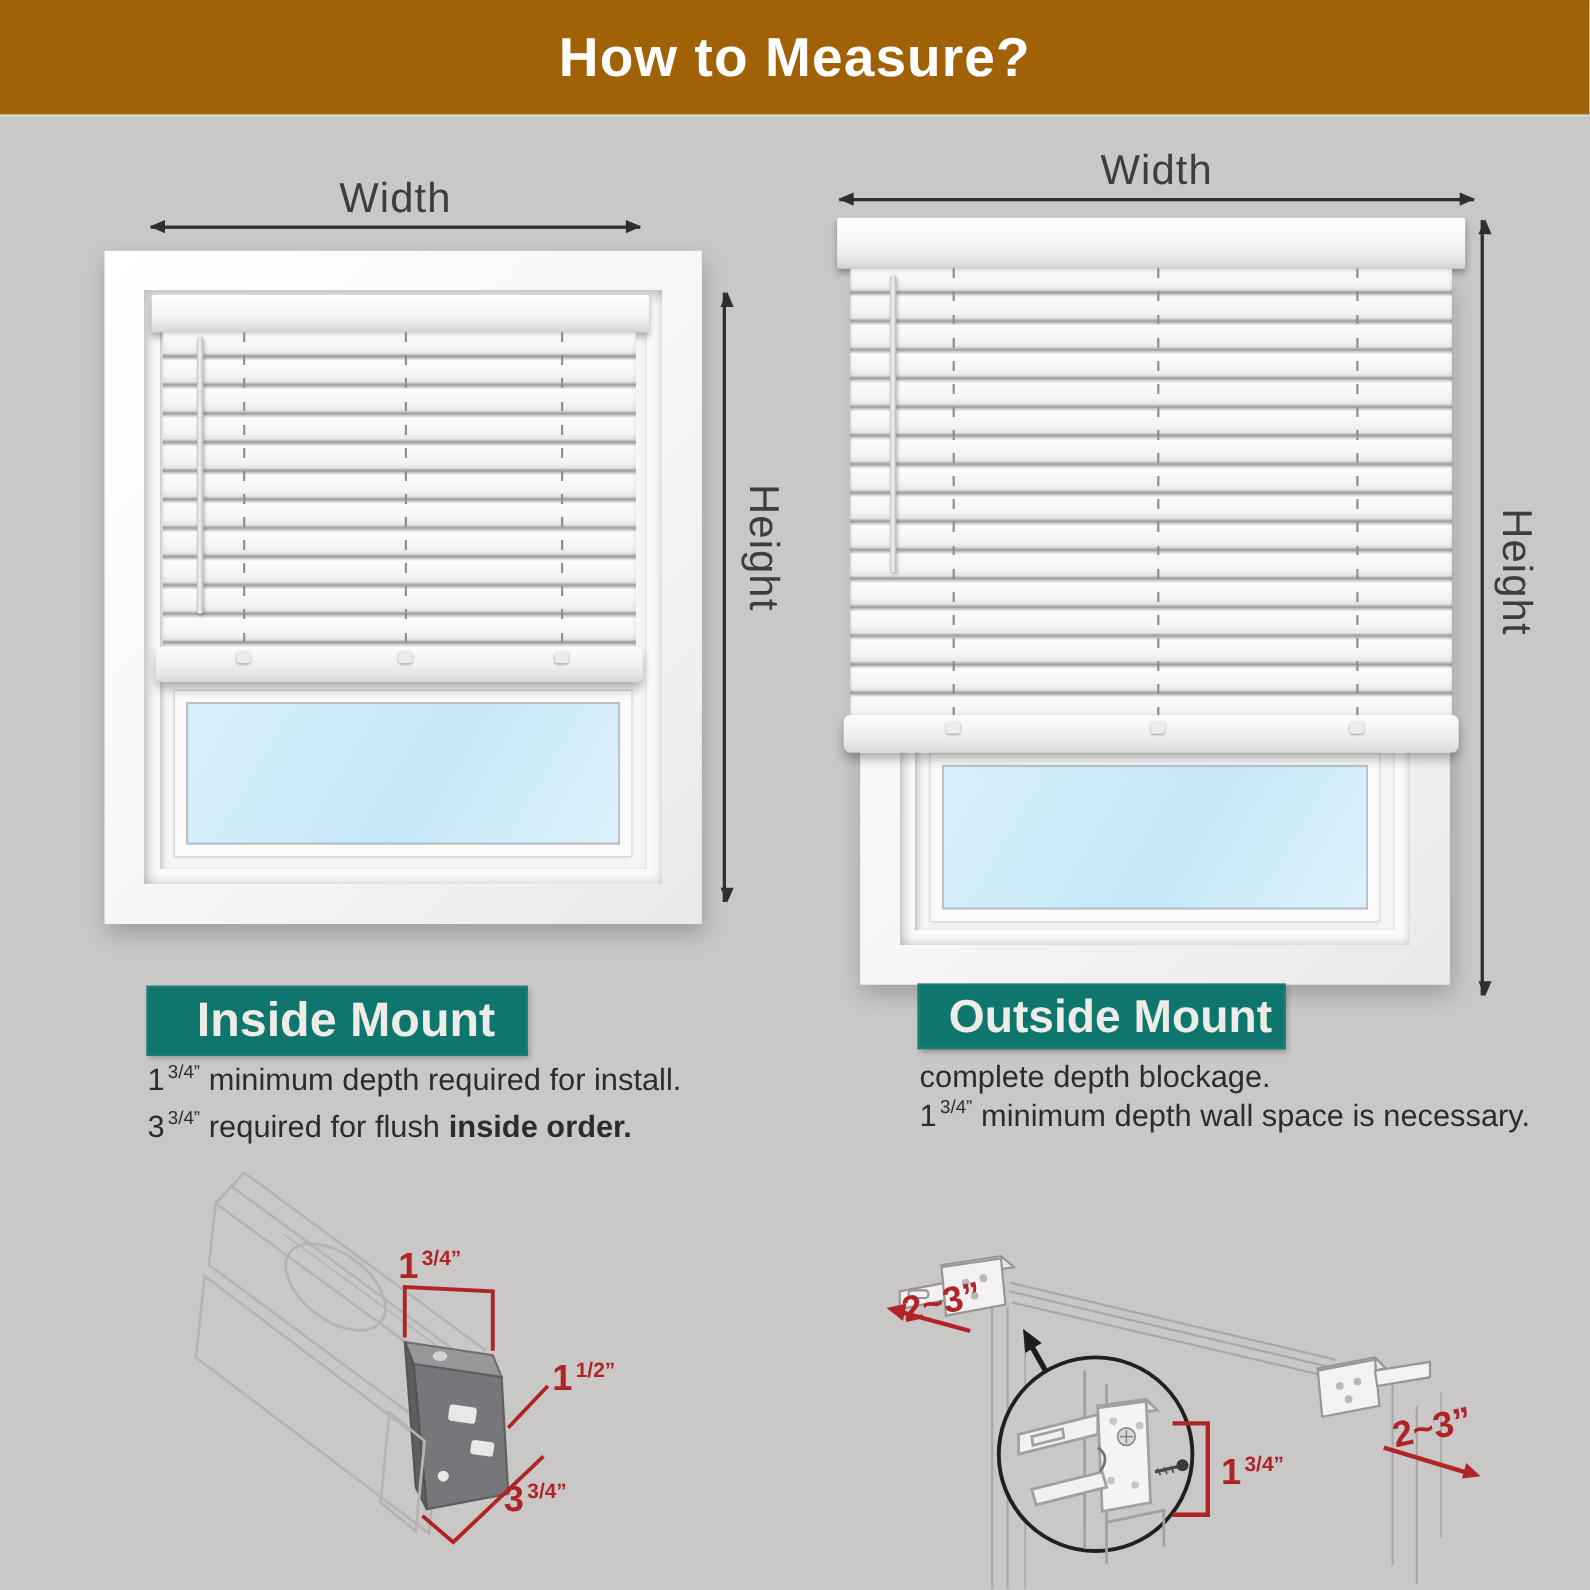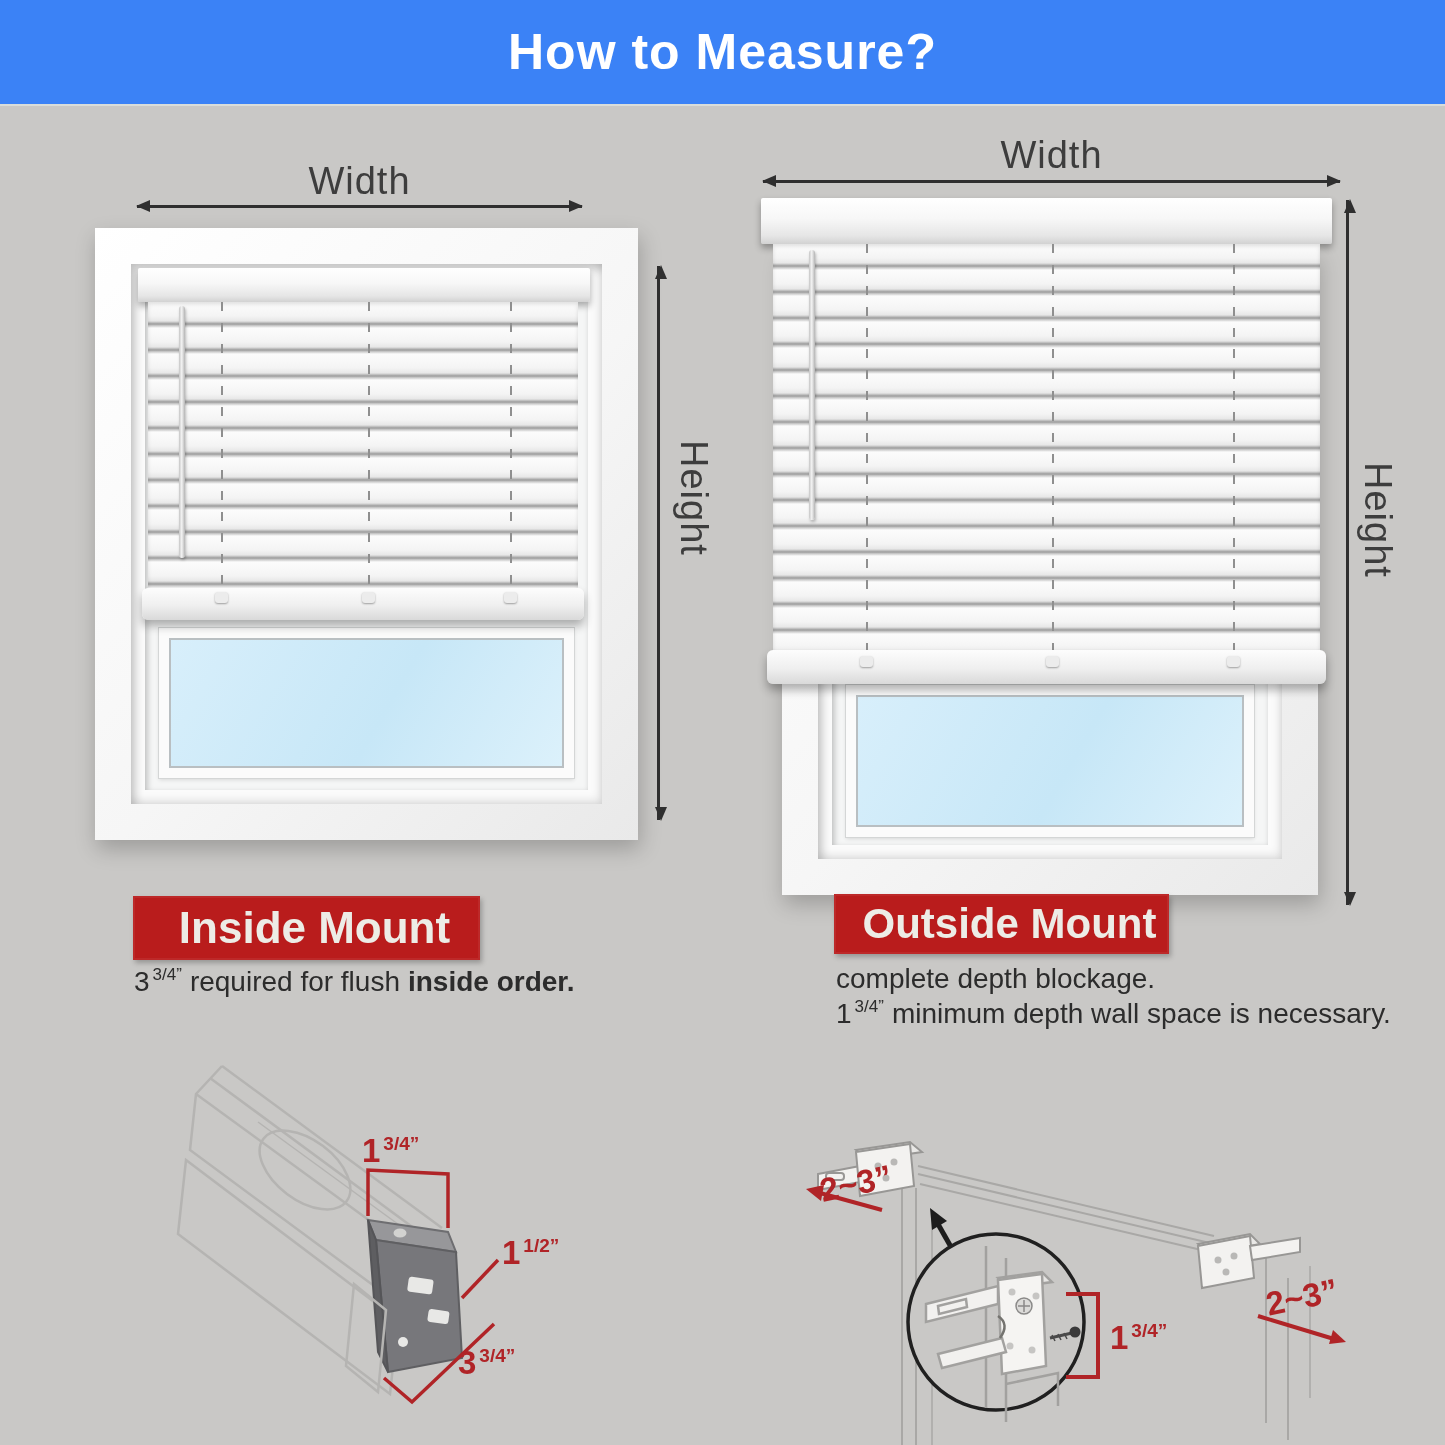--- a/index.html
+++ b/index.html
@@ -7,21 +7,21 @@
   body {
     background:#c9c8c6;
     font-family:"Liberation Sans", sans-serif;
     position:relative;
     overflow:hidden;
   }
 
   
   .header {
     position:absolute; left:0; top:0; width:1445px; height:104px;
-    background:#3b82f6;
+    background:#a16207;
     display:flex; align-items:center; justify-content:center;
     box-shadow:0 2px 0 #d9ddda;
   }
   .header h1 { color:#ffffff; font-size:50px; font-weight:bold; letter-spacing:1px; }
 
   
   .meas-label {
     position:absolute; color:#3d3d3d; font-size:38px; text-align:center;
     letter-spacing:1px;
   }
@@ -83,21 +83,21 @@
   .cord { position:absolute; width:2px;
     background-image:repeating-linear-gradient(180deg,#8f8f8f 0 9px, rgba(255,255,255,0) 9px 21px); }
   .wand { position:absolute; width:6px; border-radius:3px;
     background:linear-gradient(90deg,#c6c6c6,#f3f3f3 45%,#b4b4b4);
     box-shadow:1px 2px 3px rgba(0,0,0,.25); }
   .tassel { position:absolute; width:13px; height:11px; background:#ececec;
     border-radius:3px; box-shadow:0 1px 2px rgba(0,0,0,.35); }
 
   
   .section-head {
-    position:absolute; background:#b91c1c; color:#edece6;
+    position:absolute; background:#0f766e; color:#edece6;
     display:flex; align-items:center; justify-content:center;
     font-weight:bold;
     box-shadow:2px 3px 5px rgba(0,0,0,.25), inset 0 0 0 2px rgba(255,255,255,.06);
     padding-left:16px;
   }
   .specs { position:absolute; color:#2c2c2c; }
   .spec-line { font-size:28px; margin-bottom:10px; white-space:nowrap; }
   .spec-line sup { font-size:17px; position:relative; top:-1px; vertical-align:super; margin:0 8px 0 3px; }
   .spec-line b { margin-left:8px; }
   .spec-line b:empty { display:none; margin:0; }
@@ -158,20 +158,21 @@
   <div class="tassel" style="left:466px; top:458px;"></div>
 </div>
 
 <div class="arr-v" style="left:1346px; top:200px; height:705px;"></div>
 <div class="meas-label vert" style="left:1356px; top:462px;">Height</div>
 
 <div class="section-head" style="left:133px; top:896px; width:347px; height:64px; font-size:44px;">Inside Mount</div>
 <div class="section-head" style="left:834px; top:894px; width:335px; height:60px; font-size:42px;">Outside Mount</div>
 
 <div class="specs" style="left:134px; top:966px; width:640px;">
+  <p class="spec-line"><span>1</span><sup>3/4”</sup><span>minimum depth required for install.</span></p>
   <p class="spec-line"><span>3</span><sup>3/4”</sup><span>required for flush</span><b>inside order.</b></p>
 </div>
 
 <div class="specs" style="left:836px; top:962px; width:520px;">
   <div class="para-line">complete depth blockage.</div>
   <p class="spec-line" style="margin-top:2px;"><span>1</span><sup>3/4”</sup><span>minimum depth wall space is necessary.</span></p>
 </div>
 
 <svg class="tech" style="left:140px; top:1058px;" width="580" height="388" viewBox="0 0 580 388">
   <g stroke="#b5b4b2" stroke-width="2.5" fill="none">

